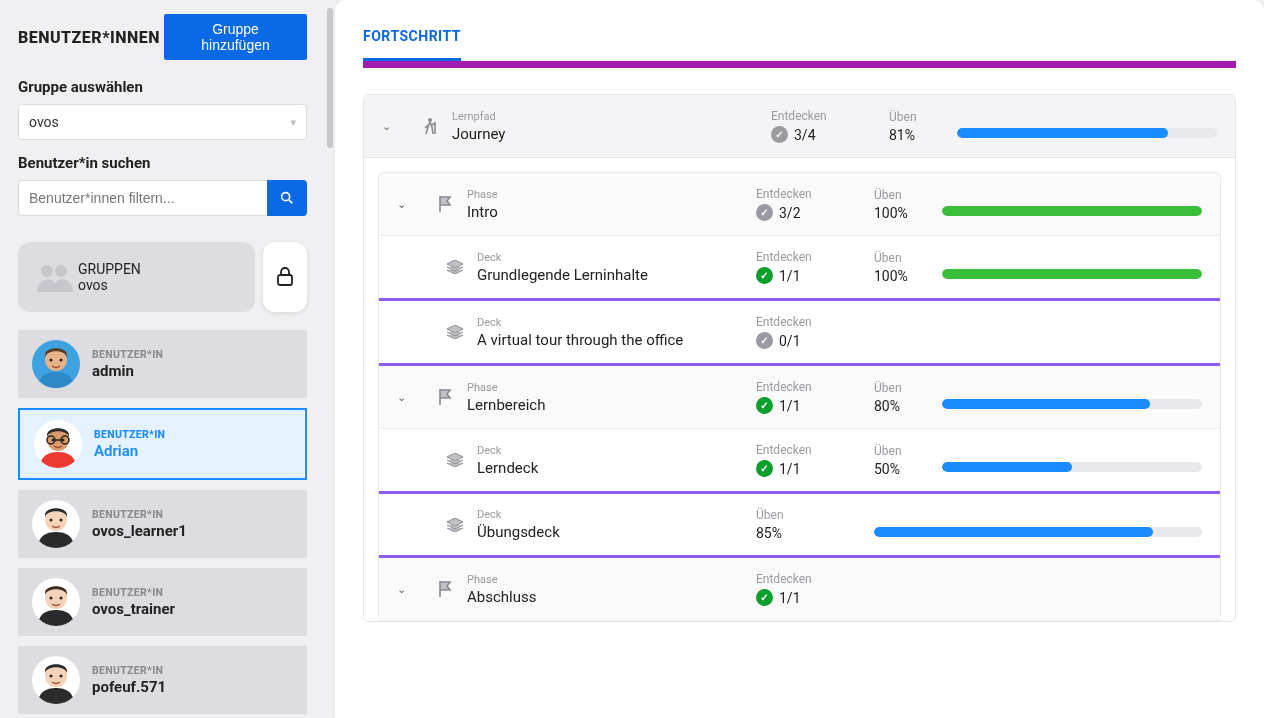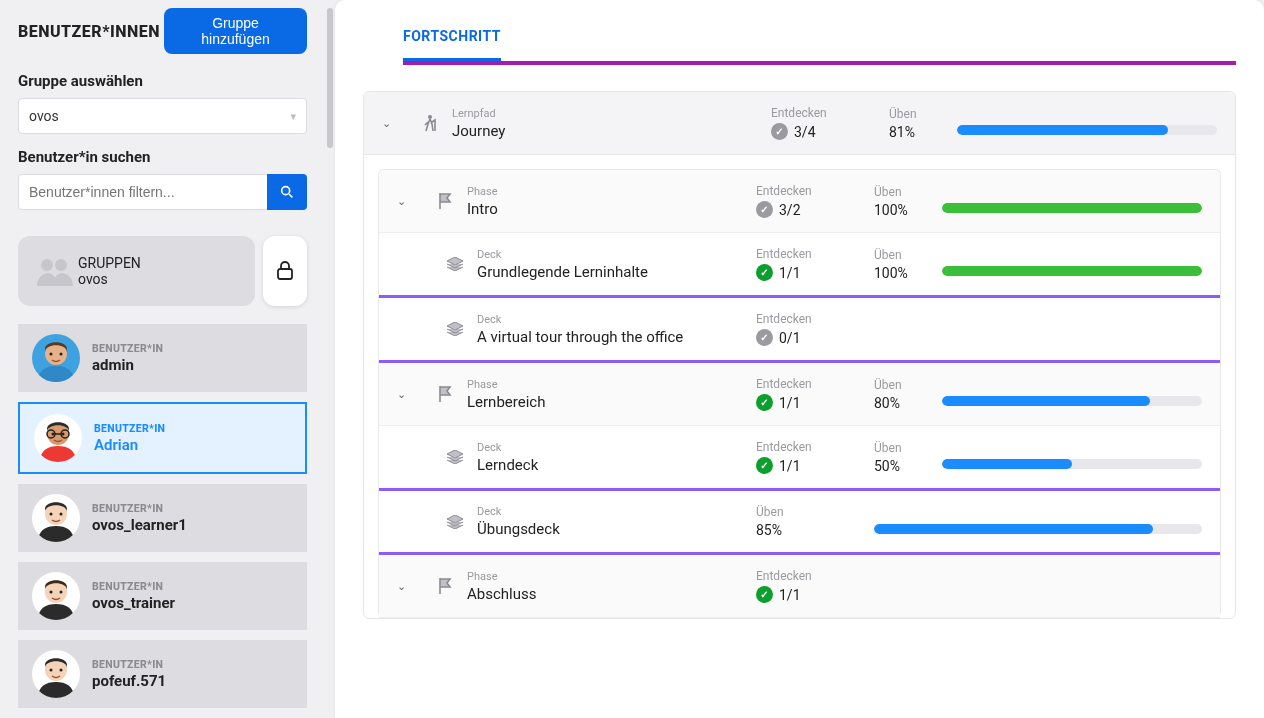--- a/index.html
+++ b/index.html
@@ -9,21 +9,21 @@
     width: 1264px;
     height: 718px;
     overflow: hidden;
     color: #222;
     font-size: 14px;
     display: flex;
   }
   .sidebar {
     width: 325px;
     height: 100%;
-    padding: 8px 18px 0 18px;
+    padding: 14px 18px 0 18px;
     overflow-y: auto;
   }
   .scroll-divider {
     width: 10px;
     height: 100%;
     display: flex;
     justify-content: center;
     padding-top: 8px;
   }
   .scroll-thumb {
@@ -45,21 +45,21 @@
 
   
   .sb-head { display: flex; align-items: center; gap: 0; margin-bottom: 18px; }
   .sb-title { font-weight: 800; letter-spacing: .5px; font-size: 16px; }
   .btn-primary {
     background: #0a69e5;
     color: #fff;
     border: none;
     padding: 7px 14px;
     font-size: 14px;
-    border-radius: 8px;
+    border-radius: 2px;
     cursor: pointer;
     margin-left: 4px;
   }
   .field-label { font-weight: 700; font-size: 15px; margin-bottom: 8px; }
   .select {
     width: 100%;
     border: 1px solid #dcdce0;
     border-radius: 4px;
     background: #fff;
     height: 36px;
@@ -117,21 +117,21 @@
   .group-right {
     width: 44px; background: #fff; border-radius: 12px; box-shadow: 0 1px 4px rgba(0,0,0,0.12);
     display: flex; align-items: center; justify-content: center;
   }
   .grp-icon {
     width: 46px; height: 46px; border-radius: 8px; background: transparent;
     display:flex; align-items:center; justify-content:center;
   }
 
   
-  .tab-row { border-bottom: 4px solid #a21caf; margin-bottom: 26px; margin-left: 40px; }
+  .tab-row { border-bottom: 7px solid #a21caf; margin-bottom: 26px; }
   .tab {
     display: inline-block; color: #0a69e5; font-weight: 700; letter-spacing: .5px;
     font-size: 14px; padding-bottom: 14px; border-bottom: 3px solid #0a69e5;
   }
   .tree { border: 1px solid #e6e6ea; border-radius: 6px; }
   .node {
     display: grid;
     grid-template-columns: 26px 28px 1fr 110px 60px 260px;
     align-items: center;
     padding: 14px 18px;

